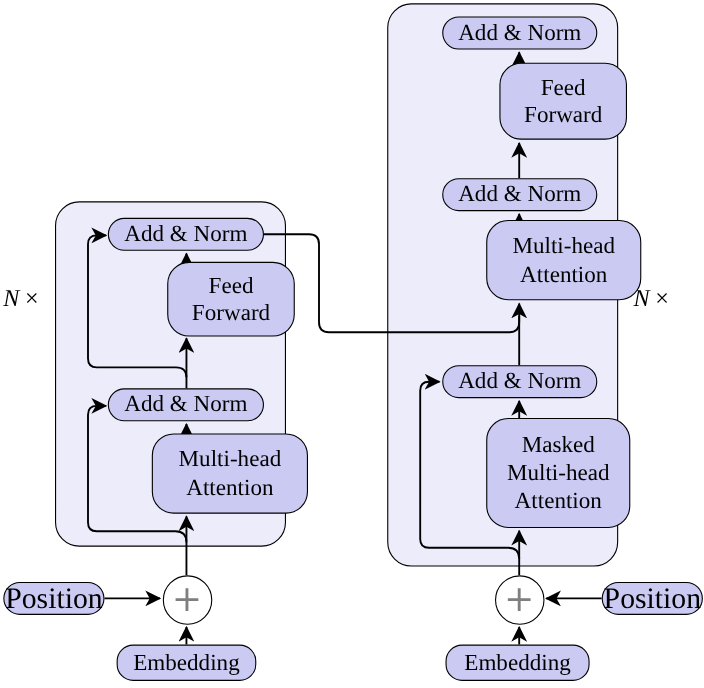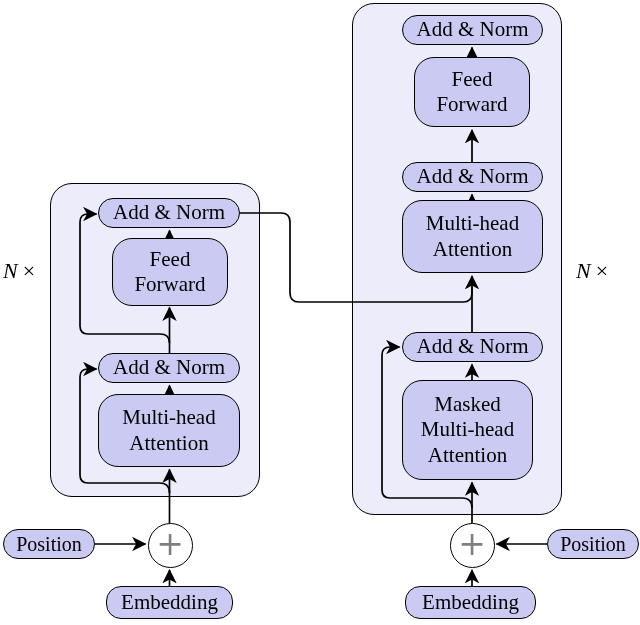--- a/index.html
+++ b/index.html
@@ -16,37 +16,37 @@
   }
   .wires{position:absolute;left:0;top:0;z-index:5;pointer-events:none;}
   .box{
     position:absolute;z-index:10;box-sizing:border-box;
     background:var(--box-fill,#cacaf2);
     border:1.7px solid var(--border,#000);
     display:flex;align-items:center;justify-content:center;
     text-align:center;font-size:21px;line-height:1.2;white-space:pre-line;font-family:Liberation Serif, serif;
   }
   .pill{border-radius:15px;}
-  .bigbox{border-radius:20px;}
+  .bigbox{border-radius:20px;margin-left:40px;}
   .sum{
     position:absolute;z-index:10;box-sizing:border-box;
     width:45px;height:45px;border:1.7px solid var(--border,#000);
     border-radius:50%;background:#fff;
     display:flex;align-items:center;justify-content:center;
   }
   .sum .plus{
     font-size:33px;color:var(--plus-color,#7f7f7f);
     transform:translateY(-2px);font-family:"DejaVu Serif",serif;
   }
   .nlabel{
     position:absolute;z-index:10;font-size:22px;
     display:flex;align-items:baseline;gap:5px;
   }
   .nlabel .n{font-style:italic;}
-  .small-size{font-size:20px;}
+  .small-size{font-size:27px;}
 </style>
 </head>
 <body>
 
 <div class="stage">
 
   <div class="container" style="left:50px;top:183px;width:210px;height:314px;"></div>
   <div class="container" style="left:352px;top:3px;width:210px;height:512px;"></div>
 
   <svg class="wires" width="640" height="625" viewBox="0 0 640 625">

